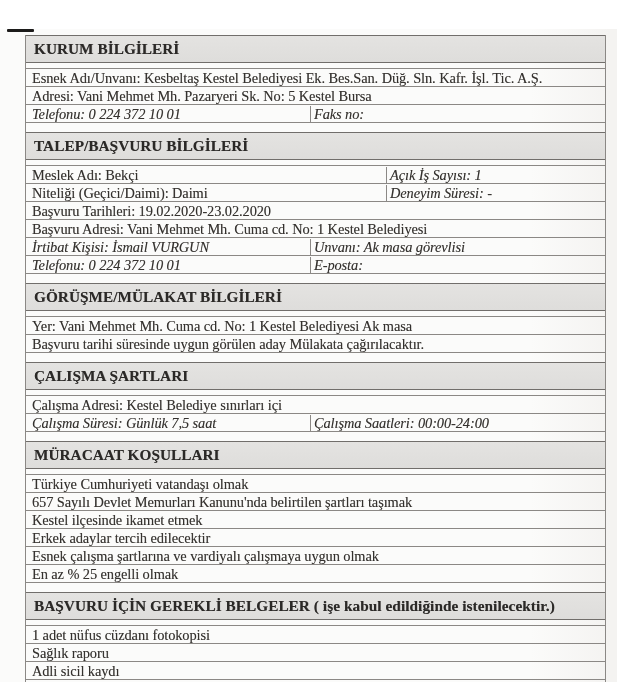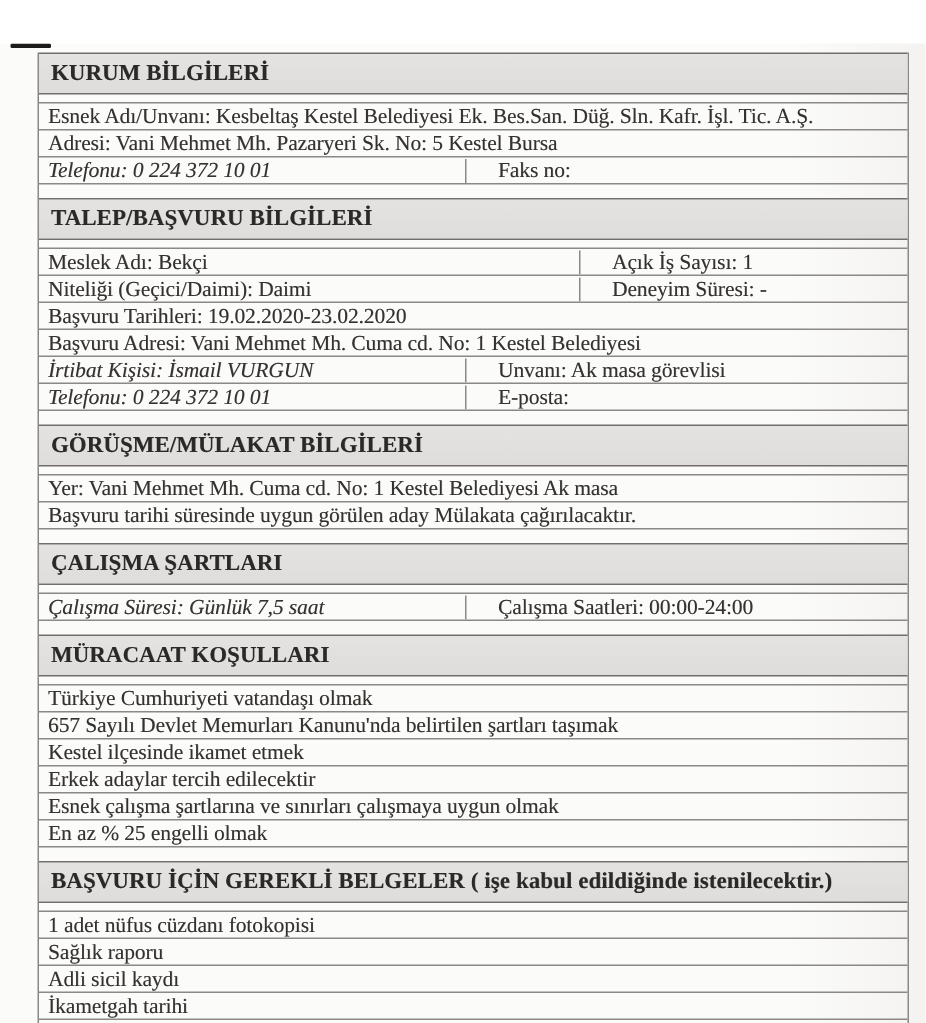--- a/index.html
+++ b/index.html
@@ -39,21 +39,21 @@
     display:flex;align-items:center;height:17px;
     border-bottom:1px solid #8b8885;
     font-size:14.3px;line-height:16px;letter-spacing:-.05px;
     white-space:nowrap;overflow:hidden;
     text-shadow:.25px 0 0 rgba(52,49,46,.4);
   }
   .cell{padding:0 6px;overflow:hidden;white-space:nowrap;}
   .c1{flex:1 1 auto;}
   .c1.cw48{flex:0 0 272px;width:272px;font-style:italic;}
   .c1.cw61{flex:0 0 348px;width:348px;}
-  .c2{flex:1 1 auto;border-left:1px solid #8b8885;padding-left:21px;}
+  .c2{flex:1 1 auto;border-left:1px solid #8b8885;padding-left:3px;font-style:italic;}
   .cut-header{
     height:26px;background:linear-gradient(#e4e3e1,#dedddb);
     border-top:1px solid #716e6b;
   }
 </style>
 </head>
 <body>
 
 <div class="page">
   <div class="scan-bar"></div>
@@ -113,20 +113,23 @@
       <div class="row">
         <div class="cell c1">Başvuru tarihi süresinde uygun görülen aday Mülakata çağırılacaktır.</div>
       </div>
     </div>
     <div class="gap9"></div>
 
     <div class="sec-header">ÇALIŞMA ŞARTLARI</div>
     <div class="gap5"></div>
     <div class="rows">
       <div class="row">
+        <div class="cell c1">Çalışma Adresi: Kestel Belediye sınırları içi</div>
+      </div>
+      <div class="row">
         <div class="cell c1 cw48">Çalışma Süresi: Günlük 7,5 saat</div>
         <div class="cell c2">Çalışma Saatleri: 00:00-24:00</div>
       </div>
     </div>
     <div class="gap9"></div>
 
     <div class="sec-header">MÜRACAAT KOŞULLARI</div>
     <div class="gap5"></div>
     <div class="rows">
       <div class="row">
@@ -135,21 +138,21 @@
       <div class="row">
         <div class="cell c1">657 Sayılı Devlet Memurları Kanunu'nda belirtilen şartları taşımak</div>
       </div>
       <div class="row">
         <div class="cell c1">Kestel ilçesinde ikamet etmek</div>
       </div>
       <div class="row">
         <div class="cell c1">Erkek adaylar tercih edilecektir</div>
       </div>
       <div class="row">
-        <div class="cell c1">Esnek çalışma şartlarına ve sınırları çalışmaya uygun olmak</div>
+        <div class="cell c1">Esnek çalışma şartlarına ve vardiyalı çalışmaya uygun olmak</div>
       </div>
       <div class="row">
         <div class="cell c1">En az % 25 engelli olmak</div>
       </div>
     </div>
     <div class="gap9"></div>
 
     <div class="sec-header">BAŞVURU İÇİN GEREKLİ BELGELER ( işe kabul edildiğinde istenilecektir.)</div>
     <div class="gap5"></div>
     <div class="rows">

